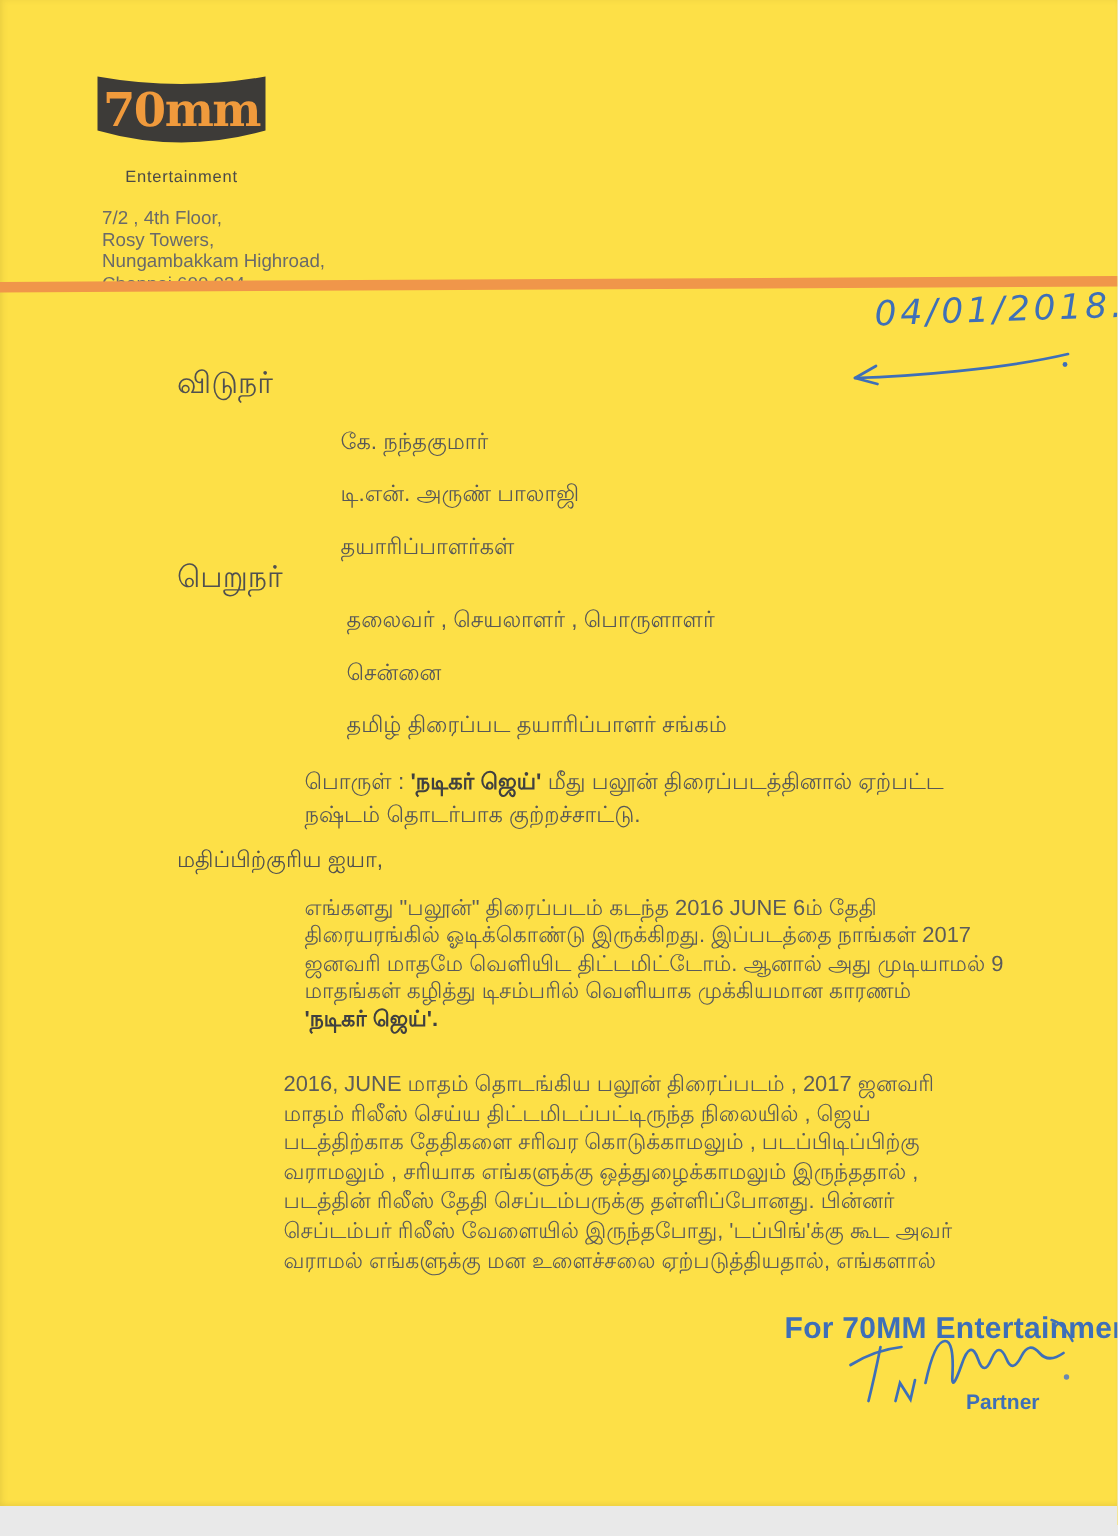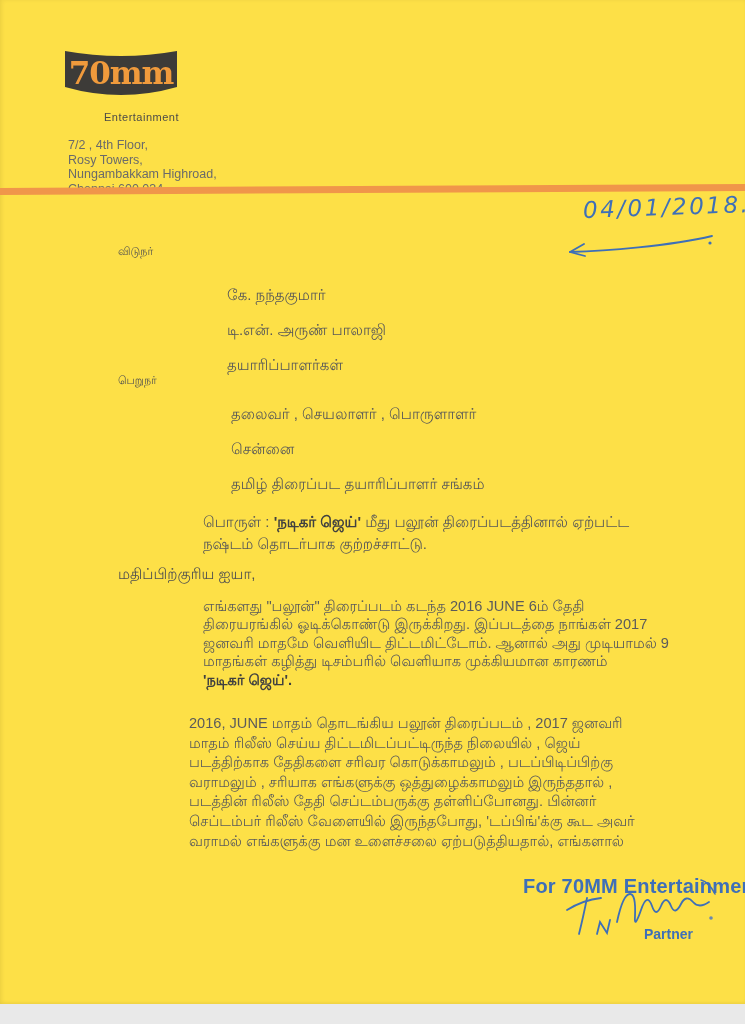--- a/index.html
+++ b/index.html
@@ -10,21 +10,21 @@
     background:#fde047;
     overflow:hidden;
     font-family:"Liberation Sans", sans-serif;
     color:#585858;
     box-shadow: inset 2px 0 4px rgba(0,0,0,0.06), inset 0 -2px 3px rgba(0,0,0,0.03);
   }
   .abs { position:absolute; }
 
   
   .logo-wrap { left:63px; top:42px; width:116px; text-align:center; }
-  .logo-sub { font-size:11px; color:#4c4a47; letter-spacing:0.5px; margin-top:1px;text-align:right; }
+  .logo-sub { font-size:11px; color:#4c4a47; letter-spacing:0.5px; margin-top:1px; }
   .address { left:68px; top:138px; font-size:12.5px; line-height:14.5px; color:#6a6a6a; }
 
   .divider {
     left:-4px; top:186px; width:754px; height:7px;
     background: var(--accent-orange, #F0964A);
     transform: rotate(-0.3deg);
   }
 
   
   .hand-date {
@@ -32,21 +32,21 @@
     font-family:"DejaVu Sans", sans-serif;
     font-style:italic;
     font-size:23px; letter-spacing:2.5px;
     color: var(--ink-blue, #3E6FB8);
     transform: rotate(-2deg);
     white-space:nowrap;
   }
   .date-arrow { left:560px; top:230px; }
 
   
-  .lbl { font-size:11px; color:#505050; }
+  .lbl { font-size:20px; color:#505050; }
   .from-label { left:118px; top:245px; }
   .from-list  { left:203px; top:277px; font-size:15px;margin-left:24px; }
   .from-list .ln, .to-list .ln { line-height:35px; white-space:nowrap; }
   .to-label   { left:118px; top:374px; }
   .to-list    { left:203px; top:396px; font-size:15px;margin-left:28px; }
 
   .subject    { left:203px; top:511px; font-size:15px; }
   .subject .ln { line-height:21.5px; white-space:nowrap; }
 
   .salutation { left:118px; top:565px; font-size:15px; color:#505050; }

